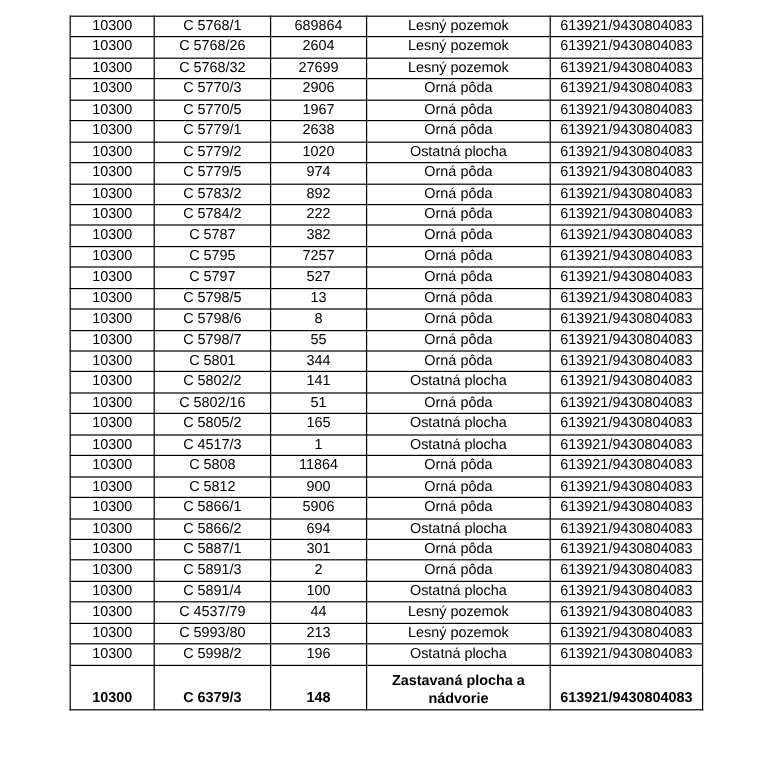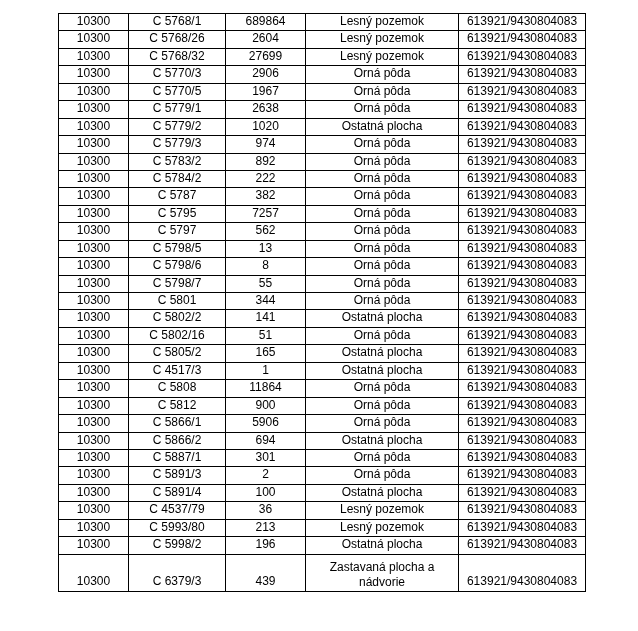--- a/index.html
+++ b/index.html
@@ -40,20 +40,21 @@
     vertical-align: bottom;
     padding: 1px 3px 2px 3px;
     height: 16.6px;
     box-sizing: border-box;
     white-space: nowrap;
     overflow: hidden;
   }
   table.cadastre tr.tall td {
     height: 37px;
     vertical-align: bottom;
+    font-weight: bold;
   }
   table.cadastre tr.tall td.landuse-wrap {
     white-space: normal;
     line-height: 1.25;
     padding-bottom: 1px;
   }
 </style>
 </head>
 <body>
 
@@ -111,21 +112,21 @@
         </tr>
         <tr>
           <td>10300</td>
           <td>C 5779/2</td>
           <td>1020</td>
           <td>Ostatná plocha</td>
           <td>613921/9430804083</td>
         </tr>
         <tr>
           <td>10300</td>
-          <td>C 5779/3</td>
+          <td>C 5779/5</td>
           <td>974</td>
           <td>Orná pôda</td>
           <td>613921/9430804083</td>
         </tr>
         <tr>
           <td>10300</td>
           <td>C 5783/2</td>
           <td>892</td>
           <td>Orná pôda</td>
           <td>613921/9430804083</td>
@@ -147,21 +148,21 @@
         <tr>
           <td>10300</td>
           <td>C 5795</td>
           <td>7257</td>
           <td>Orná pôda</td>
           <td>613921/9430804083</td>
         </tr>
         <tr>
           <td>10300</td>
           <td>C 5797</td>
-          <td>562</td>
+          <td>527</td>
           <td>Orná pôda</td>
           <td>613921/9430804083</td>
         </tr>
         <tr>
           <td>10300</td>
           <td>C 5798/5</td>
           <td>13</td>
           <td>Orná pôda</td>
           <td>613921/9430804083</td>
         </tr>
@@ -259,40 +260,40 @@
         <tr>
           <td>10300</td>
           <td>C 5891/4</td>
           <td>100</td>
           <td>Ostatná plocha</td>
           <td>613921/9430804083</td>
         </tr>
         <tr>
           <td>10300</td>
           <td>C 4537/79</td>
-          <td>36</td>
+          <td>44</td>
           <td>Lesný pozemok</td>
           <td>613921/9430804083</td>
         </tr>
         <tr>
           <td>10300</td>
           <td>C 5993/80</td>
           <td>213</td>
           <td>Lesný pozemok</td>
           <td>613921/9430804083</td>
         </tr>
         <tr>
           <td>10300</td>
           <td>C 5998/2</td>
           <td>196</td>
           <td>Ostatná plocha</td>
           <td>613921/9430804083</td>
         </tr>
         <tr class="tall">
           <td>10300</td>
           <td>C 6379/3</td>
-          <td>439</td>
+          <td>148</td>
           <td class="landuse-wrap">Zastavaná plocha a nádvorie</td>
           <td>613921/9430804083</td>
         </tr>
       </tbody>
   </table>
 </div>
 
 </body></html>

